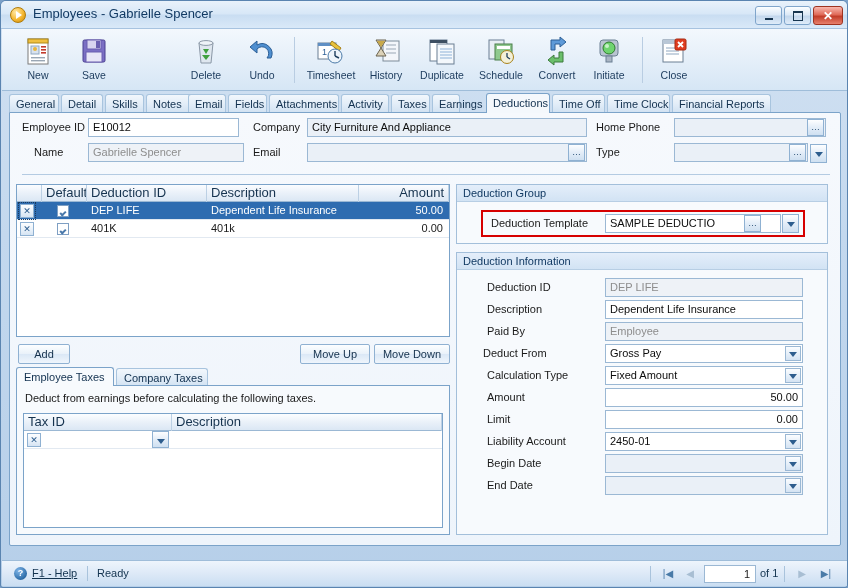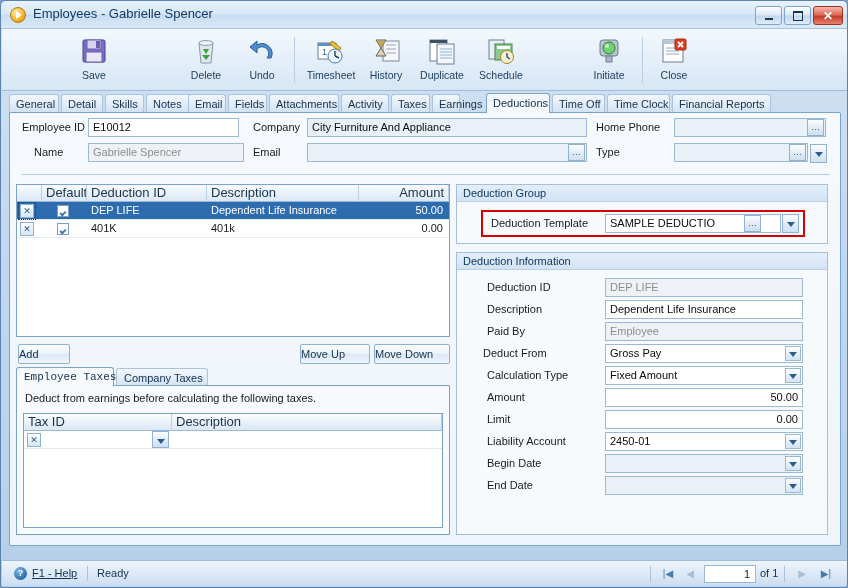--- a/index.html
+++ b/index.html
@@ -280,39 +280,39 @@
   }
 
   
   .pbtn {
     position: absolute;
     height: 20px;
     background: linear-gradient(180deg,#fcfeff 0%, #eaf2fa 48%, #dbe8f6 52%, #eff5fc 100%);
     border: 1px solid #8fb1d2;
     border-radius: 2px;
     font-size: 11px; line-height: 18px;
-    text-align: left;
+    text-align: center;
     color: #14314d;
     cursor: pointer;
   }
 
   
   .stab {
     position: absolute; top: 0; height: 18px;
     padding: 2px 7px 0 7px;
     font-size: 11px; line-height: 15px;
     color: #12314f;
     background: linear-gradient(180deg,#f2f7fc 0%, #e2edf8 55%, #d2e2f2 100%);
     border: 1px solid #a8c4de;
     border-bottom: none;
     border-radius: 3px 3px 0 0;
     white-space: nowrap;
     cursor: pointer;
   }
-  .stab.active { background: #f7fafd; border-color: #7ba3c9; height: 19px; top:-1px; z-index:4;font-family:Liberation Mono, monospace; }
+  .stab.active { background: #f7fafd; border-color: #7ba3c9; height: 19px; top:-1px; z-index:4; }
 
   #taxpanel {
     position: absolute; left: 6px; top: 272px;
     width: 434px; height: 150px;
     background: #f7fafd;
     border: 1px solid #7ba3c9;
   }
   #taxgrid {
     position: absolute; left: 6px; top: 27px;
     width: 420px; height: 115px;
@@ -401,20 +401,36 @@
     <div class="wbtn" id="btn-max">
         <span></span>
       </div>
     <div class="wbtn" id="btn-close">
         <span>✕</span>
       </div>
   </div>
 
   <div id="toolbar">
 
+    <div class="tbtn" style="left:8px">
+      <span class="ico">
+        <svg width="32" height="32" viewBox="0 0 32 32">
+          <rect x="6" y="4" width="20" height="25" fill="#ffffff" stroke="#7b7b7b"></rect>
+          <rect x="6" y="4" width="20" height="4" fill="#f0c040" stroke="#b08a16"></rect>
+          <rect x="9" y="11" width="8" height="8" fill="#d9e3ef" stroke="#8fa7c0"></rect>
+          <circle cx="13" cy="14" r="2" fill="#e8b53c"></circle>
+          <rect x="19" y="11" width="5" height="1.6" fill="#c23b2b"></rect>
+          <rect x="19" y="14" width="5" height="1.6" fill="#c23b2b"></rect>
+          <rect x="19" y="17" width="5" height="1.6" fill="#c23b2b"></rect>
+          <rect x="9" y="22" width="14" height="1.4" fill="#9aa7b5"></rect>
+          <rect x="9" y="25" width="14" height="1.4" fill="#9aa7b5"></rect>
+        </svg>
+      </span>
+      <span class="lbl">New</span>
+    </div>
 
     <div class="tbtn" style="left:64px">
       <span class="ico">
         <svg width="32" height="32" viewBox="0 0 32 32">
           <rect x="5" y="5" width="22" height="22" rx="1.5" fill="#7b6fc4" stroke="#4b4090"></rect>
           <rect x="9" y="5" width="14" height="9" fill="#d8d4f0" stroke="#6a5fb0"></rect>
           <rect x="18" y="6" width="4" height="7" fill="#6a5fb0"></rect>
           <rect x="8" y="17" width="16" height="10" fill="#e8e6f7" stroke="#6a5fb0"></rect>
         </svg>
       </span>
@@ -496,20 +512,29 @@
           <rect x="10" y="9" width="17" height="16" fill="#8fc98f" stroke="#4b7f4b"></rect>
           <rect x="12" y="11" width="13" height="3" fill="#ffffff"></rect>
           <circle cx="22" cy="22" r="6.5" fill="#f3f0d8" stroke="#a8821a"></circle>
           <line x1="22" y1="22" x2="22" y2="18" stroke="#20405f" stroke-width="1.3"></line>
           <line x1="22" y1="22" x2="25" y2="24" stroke="#20405f" stroke-width="1.3"></line>
         </svg>
       </span>
       <span class="lbl">Schedule</span>
     </div>
 
+    <div class="tbtn" style="left:528px; width:54px">
+      <span class="ico">
+        <svg width="32" height="32" viewBox="0 0 32 32">
+          <path d="M10 5 h9 l0 -3 6 5 -6 5 0 -3 h-5 v6 h-4 z" fill="#5e9ad8" stroke="#2c5f96"></path>
+          <path d="M22 27 h-9 l0 3 -6 -5 6 -5 0 3 h5 v-6 h4 z" fill="#6bbf6b" stroke="#3c7a3c"></path>
+        </svg>
+      </span>
+      <span class="lbl">Convert</span>
+    </div>
 
     <div class="tbtn" style="left:582px; width:50px">
       <span class="ico">
         <svg width="32" height="32" viewBox="0 0 32 32">
           <rect x="7" y="5" width="18" height="16" rx="3" fill="#b9c4d1" stroke="#6b7f93"></rect>
           <circle cx="16" cy="13" r="6" fill="#6fd46f" stroke="#2f7a2f"></circle>
           <circle cx="14" cy="11" r="2" fill="#c8f0c8"></circle>
           <rect x="13" y="21" width="6" height="6" fill="#aab6c4" stroke="#6b7f93"></rect>
         </svg>
       </span>

